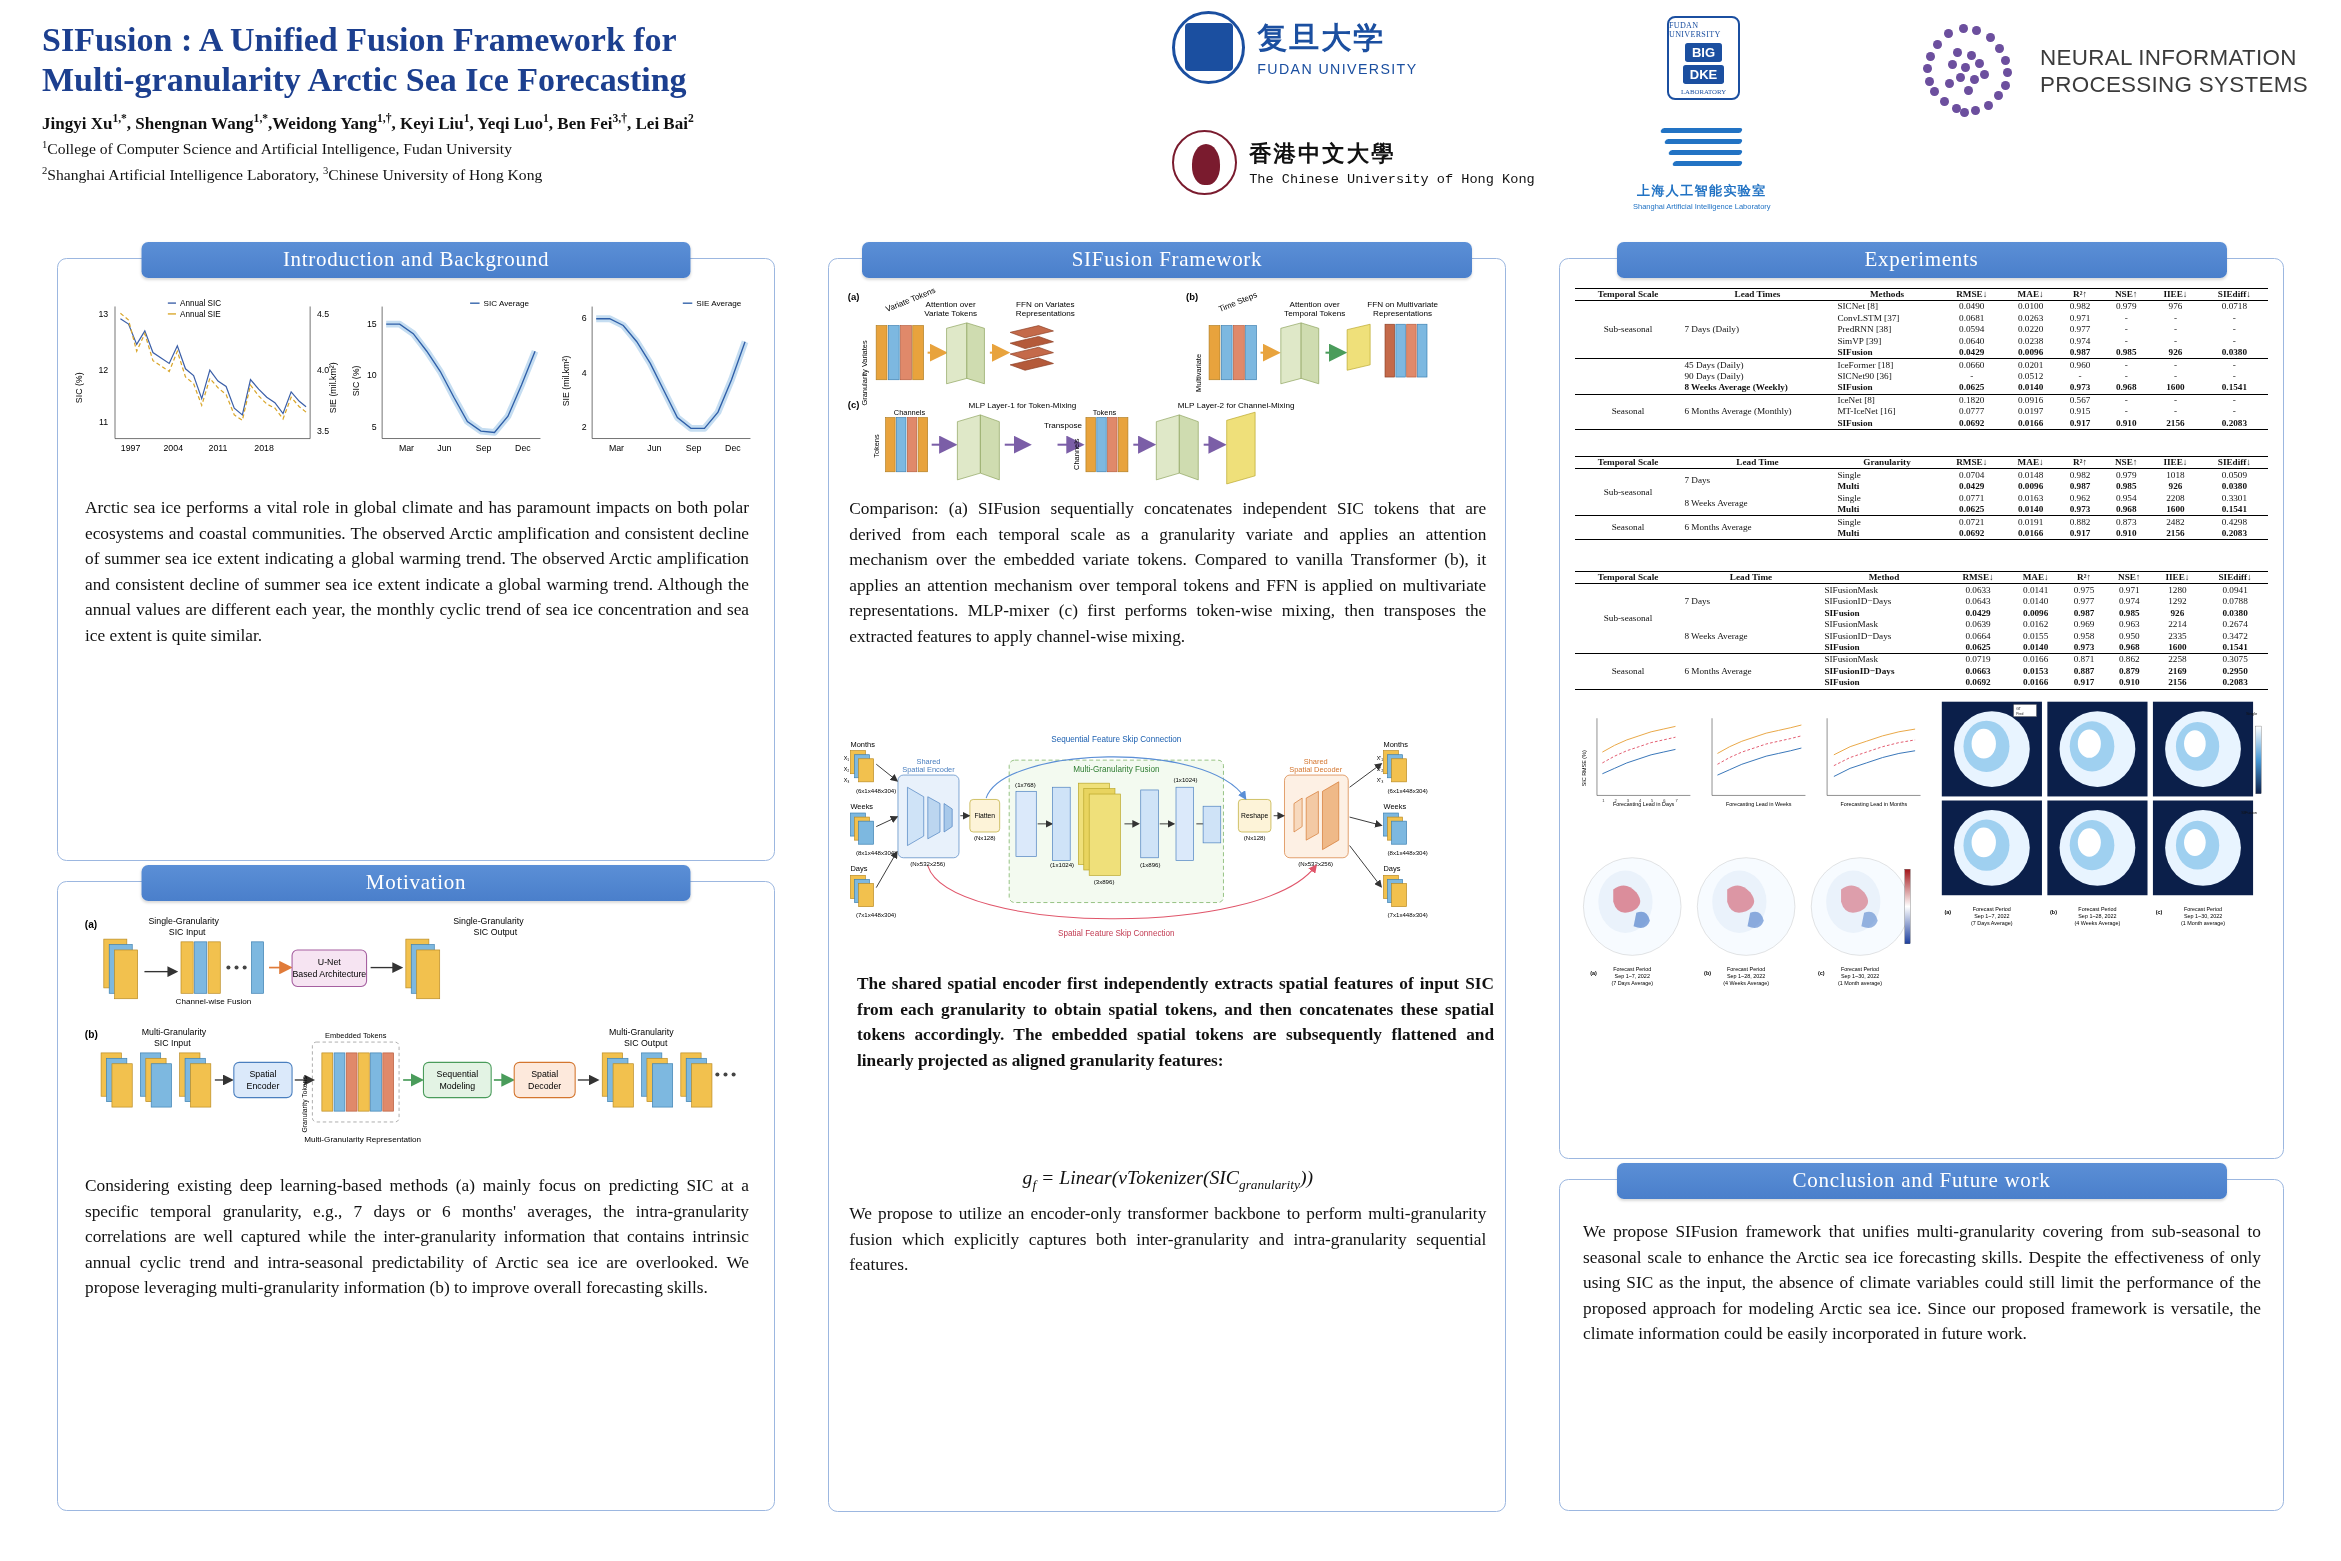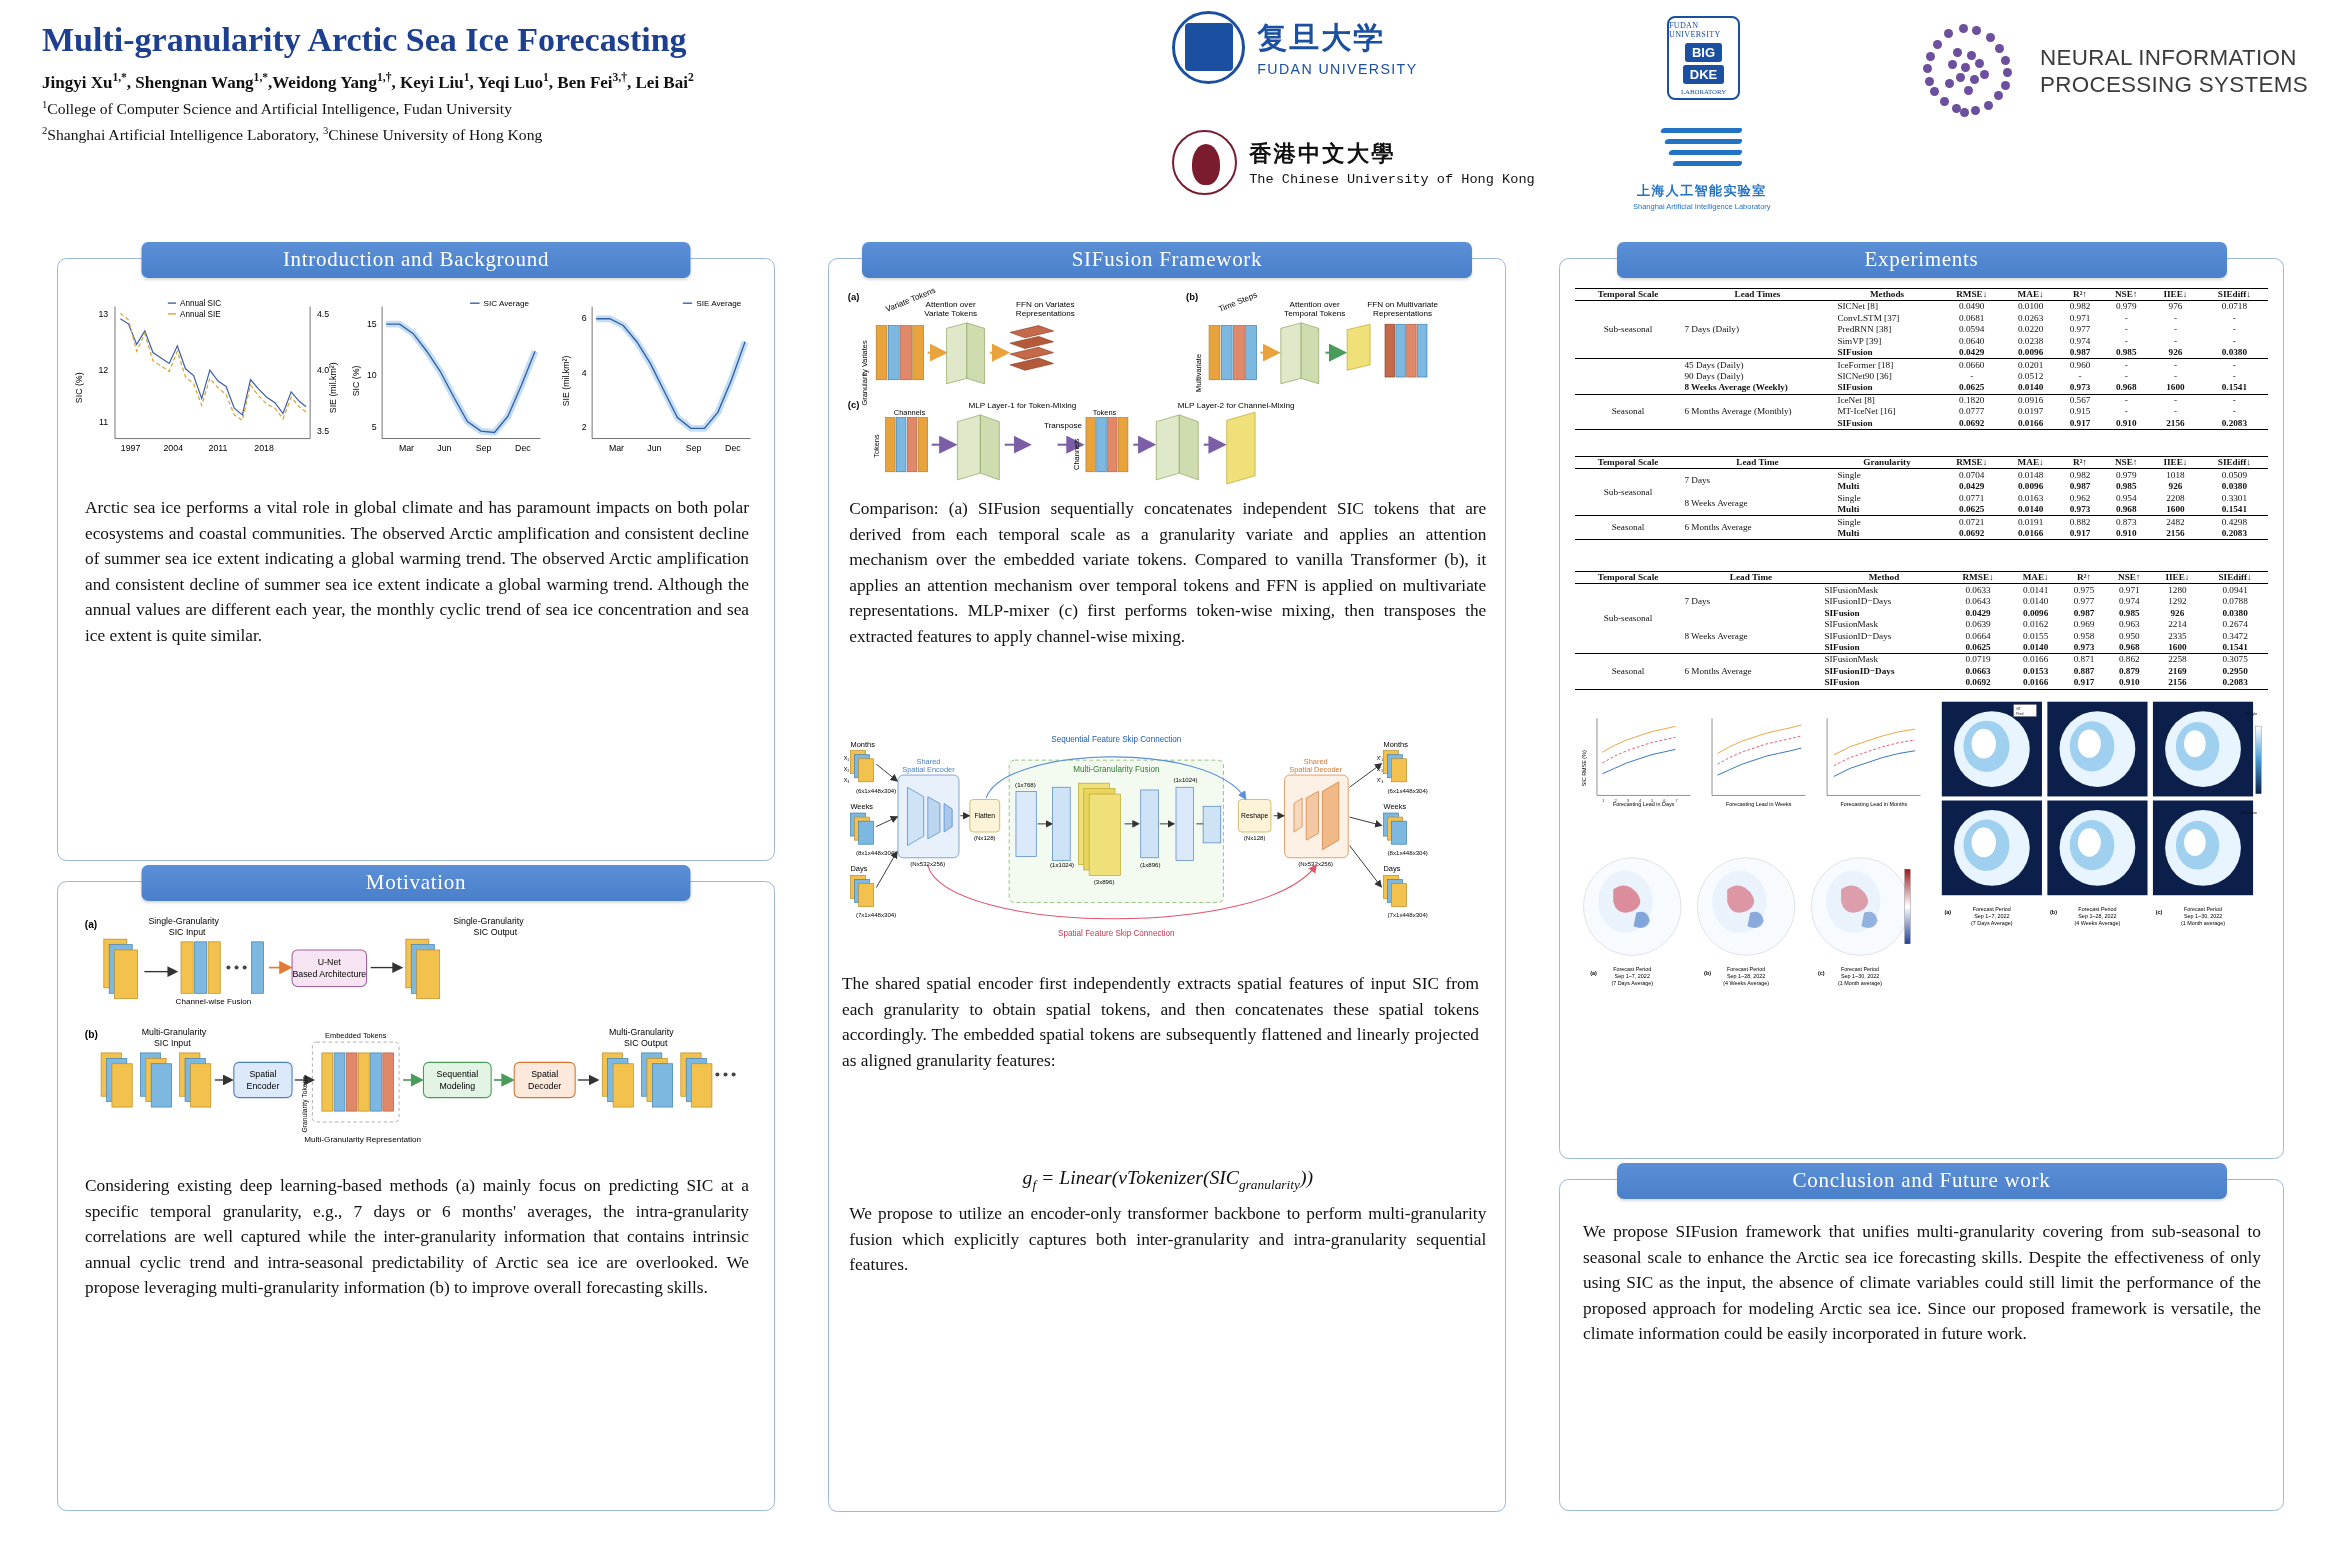--- a/index.html
+++ b/index.html
@@ -268,20 +268,21 @@
   .map-row { position: absolute; }
 </style>
 </head>
 <body>
 
 <div class="poster">
 
   <div class="header">
     <div class="title-block">
       <div class="poster-title">
+        <div>SIFusion : A Unified Fusion Framework for</div>
         <div>Multi-granularity Arctic Sea Ice Forecasting</div>
       </div>
       <div class="authors">
         Jingyi Xu<span class="sup">1,*</span>, Shengnan Wang<span class="sup">1,*</span>,Weidong Yang<span class="sup">1,†</span>, Keyi Liu<span class="sup">1</span>, Yeqi Luo<span class="sup">1</span>, Ben Fei<span class="sup">3,†</span>, Lei Bai<span class="sup">2</span>
       </div>
       <div class="affil">
         <span class="sup">1</span>College of Computer Science and Artificial Intelligence, Fudan University
       </div>
       <div class="affil">
         <span class="sup">2</span>Shanghai Artificial Intelligence Laboratory, <span class="sup">3</span>Chinese University of Hong Kong
@@ -770,21 +771,21 @@
         <path d="M750,124 L796,136" stroke="#333" stroke-width="1.4" marker-end="url(#pa)"></path>
         <path d="M750,166 L796,226" stroke="#333" stroke-width="1.4" marker-end="url(#pa)"></path>
 
         <path d="M214,96 C240,20 540,10 596,96" fill="none" stroke="#5b8fd6" stroke-width="1.6" marker-end="url(#pb)"></path>
         <text x="406" y="14" font-size="12" fill="#1b5fb0" text-anchor="middle">Sequential Feature Skip Connection</text>
         <path d="M128,196 C160,296 620,304 700,196" fill="none" stroke="#e0556a" stroke-width="1.6" marker-end="url(#pr)"></path>
         <text x="406" y="300" font-size="12" fill="#c23b52" text-anchor="middle">Spatial Feature Skip Connection</text>
       </svg>
     </div>
 
-    <div class="body-text" style="position:absolute; left:13px; top:712px; width:637px;">The shared spatial encoder first independently extracts spatial features of input SIC from each granularity to obtain spatial tokens, and then concatenates these spatial tokens accordingly. The embedded spatial tokens are subsequently flattened and linearly projected as aligned granularity features:</div>
+    <div class="body-text" style="position:absolute; left:28px; top:712px; width:637px;font-weight:bold;">The shared spatial encoder first independently extracts spatial features of input SIC from each granularity to obtain spatial tokens, and then concatenates these spatial tokens accordingly. The embedded spatial tokens are subsequently flattened and linearly projected as aligned granularity features:</div>
 
     <div class="formula" style="position:absolute; left:20.3px; top:895px; width:637px;text-align:center;">
       g<span class="sub">f</span> = Linear(vTokenizer(SIC<span class="sub">granularity</span>))
     </div>
 
     <div class="body-text" style="position:absolute; left:20.3px; top:942px; width:637px;">We propose to utilize an encoder-only transformer backbone to perform multi-granularity fusion which explicitly captures both inter-granularity and intra-granularity sequential features.</div>
   </div>
 
   <div class="panel" id="panel-exp">
     <div class="panel-title">Experiments</div>

